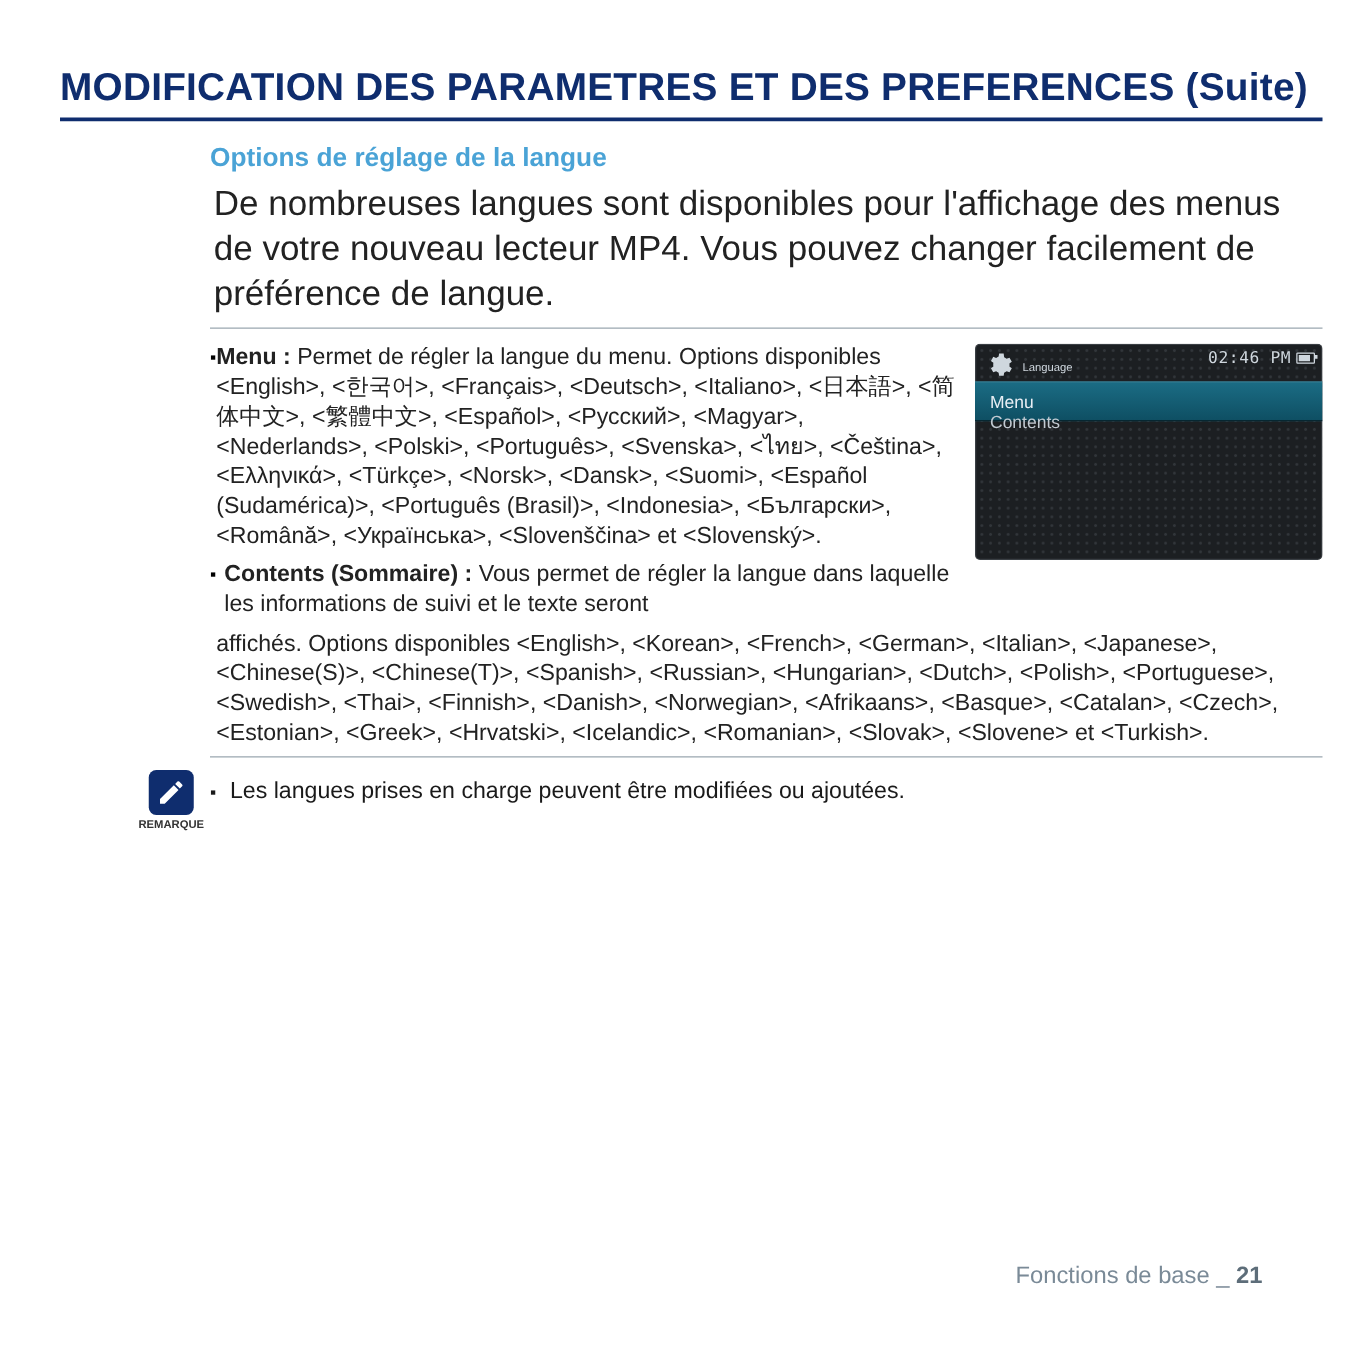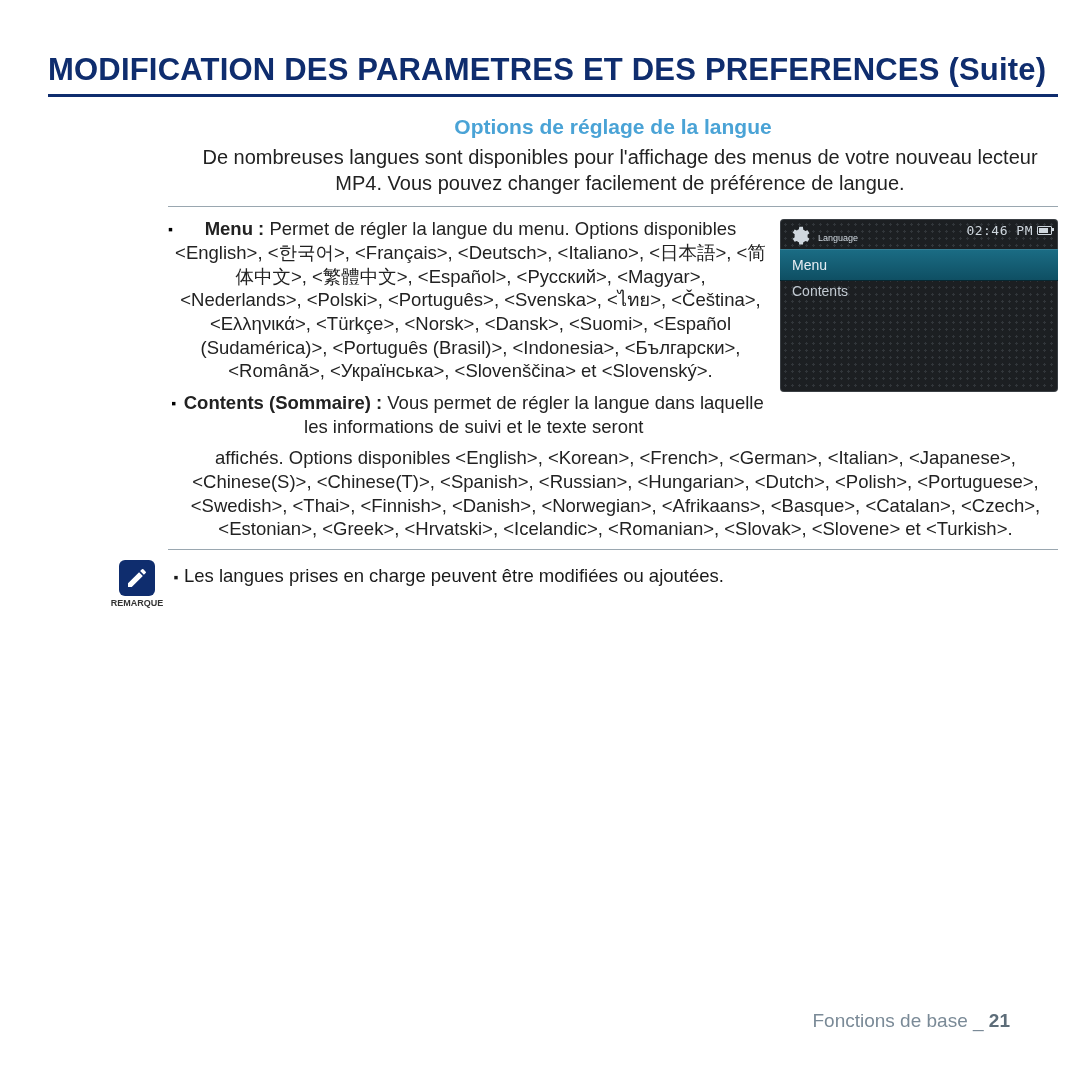--- a/index.html
+++ b/index.html
@@ -30,35 +30,34 @@
   .title-underline {
     height: 3px;
     background: #0f2d6e;
     margin-top: 2px;
     margin-bottom: 18px;
   }
 
   .body {
     margin-left: 120px;
     margin-right: 0;
-    text-align: center;
   }
 
   .subheading {
     font-size: 21px;
     font-weight: 700;
     color: #4aa3d6;
     margin: 6px 0 6px 0;
   }
 
   .intro {
-    font-size: 20px;
+    font-size: 28px;
     line-height: 1.28;
     color: #222;
-    margin: 4px 0 10px 14px;
+    margin: 4px 0 10px 3px;
   }
 
   .thin-rule {
     height: 1px;
     background: #9aa7b0;
     margin: 8px 0 10px 0;
   }
 
   .columns {
     display: flex;
@@ -168,21 +167,21 @@
     align-items: center;
     font-size: 14px;
     color: #e8eef4;
   }
   .device .row.sel {
     top: 30px;
     background: linear-gradient(#1b6d85, #0e4e62);
     box-shadow: inset 0 1px 0 rgba(255,255,255,.12), inset 0 -1px 0 rgba(0,0,0,.5);
   }
   .device .row.unsel {
-    top: 56px;
+    top: 46px;
     color: #c2cad2;
   }
 
   .second-bullet {
     margin-top: 6px;
   }
 
   
   .remark-row {
     display: flex;

